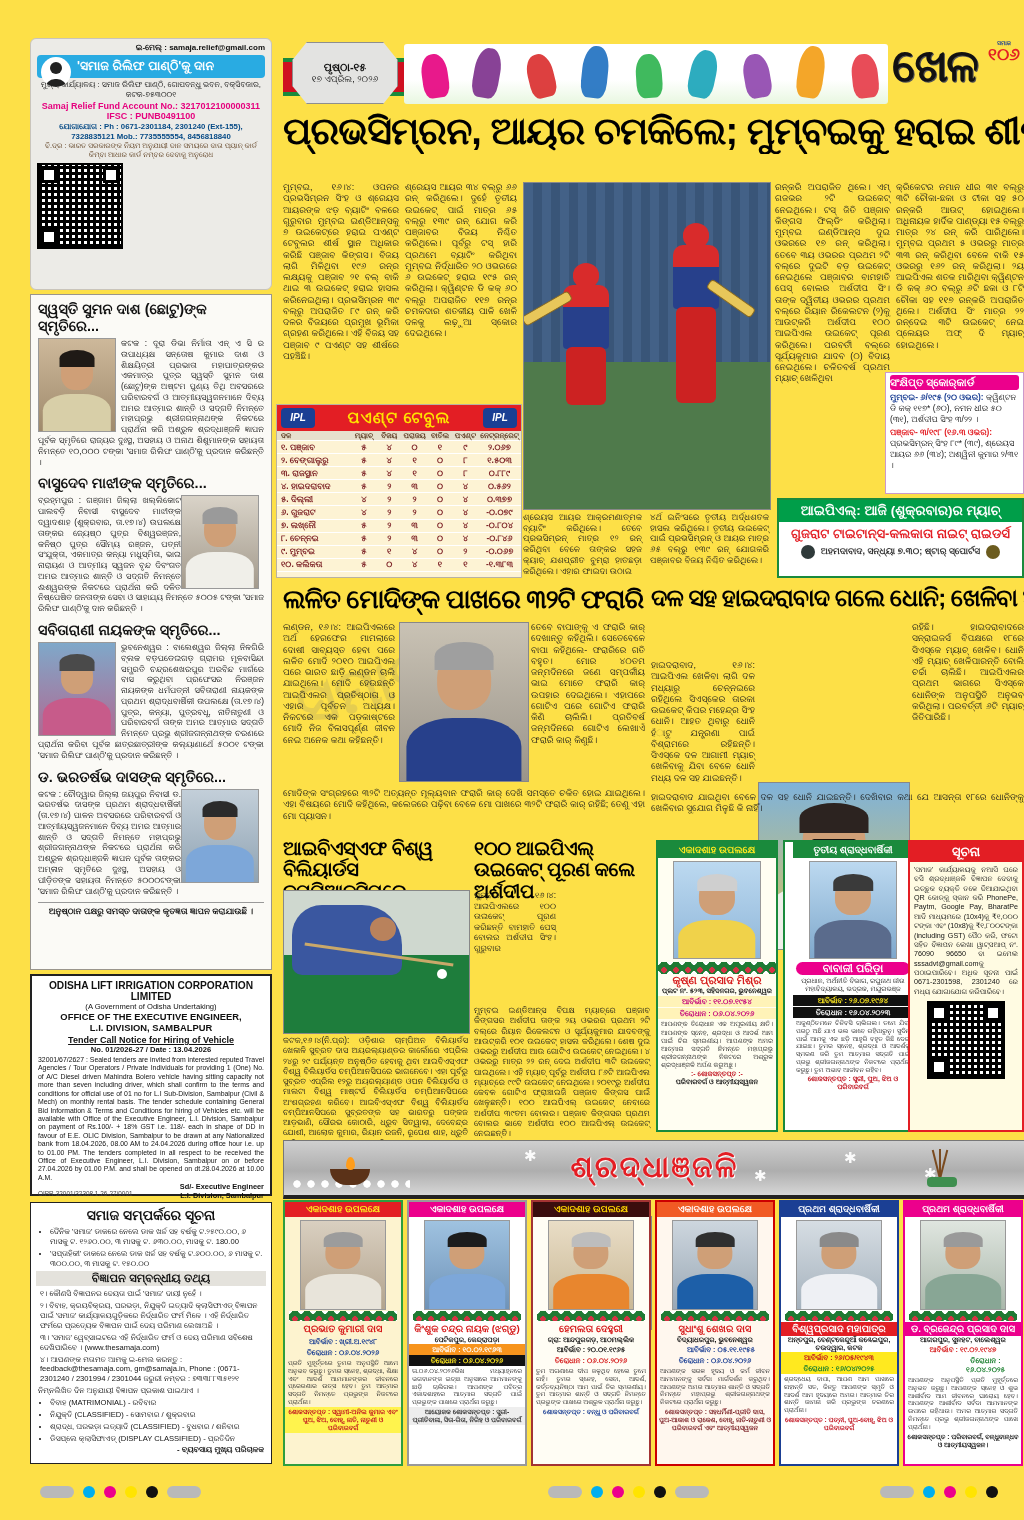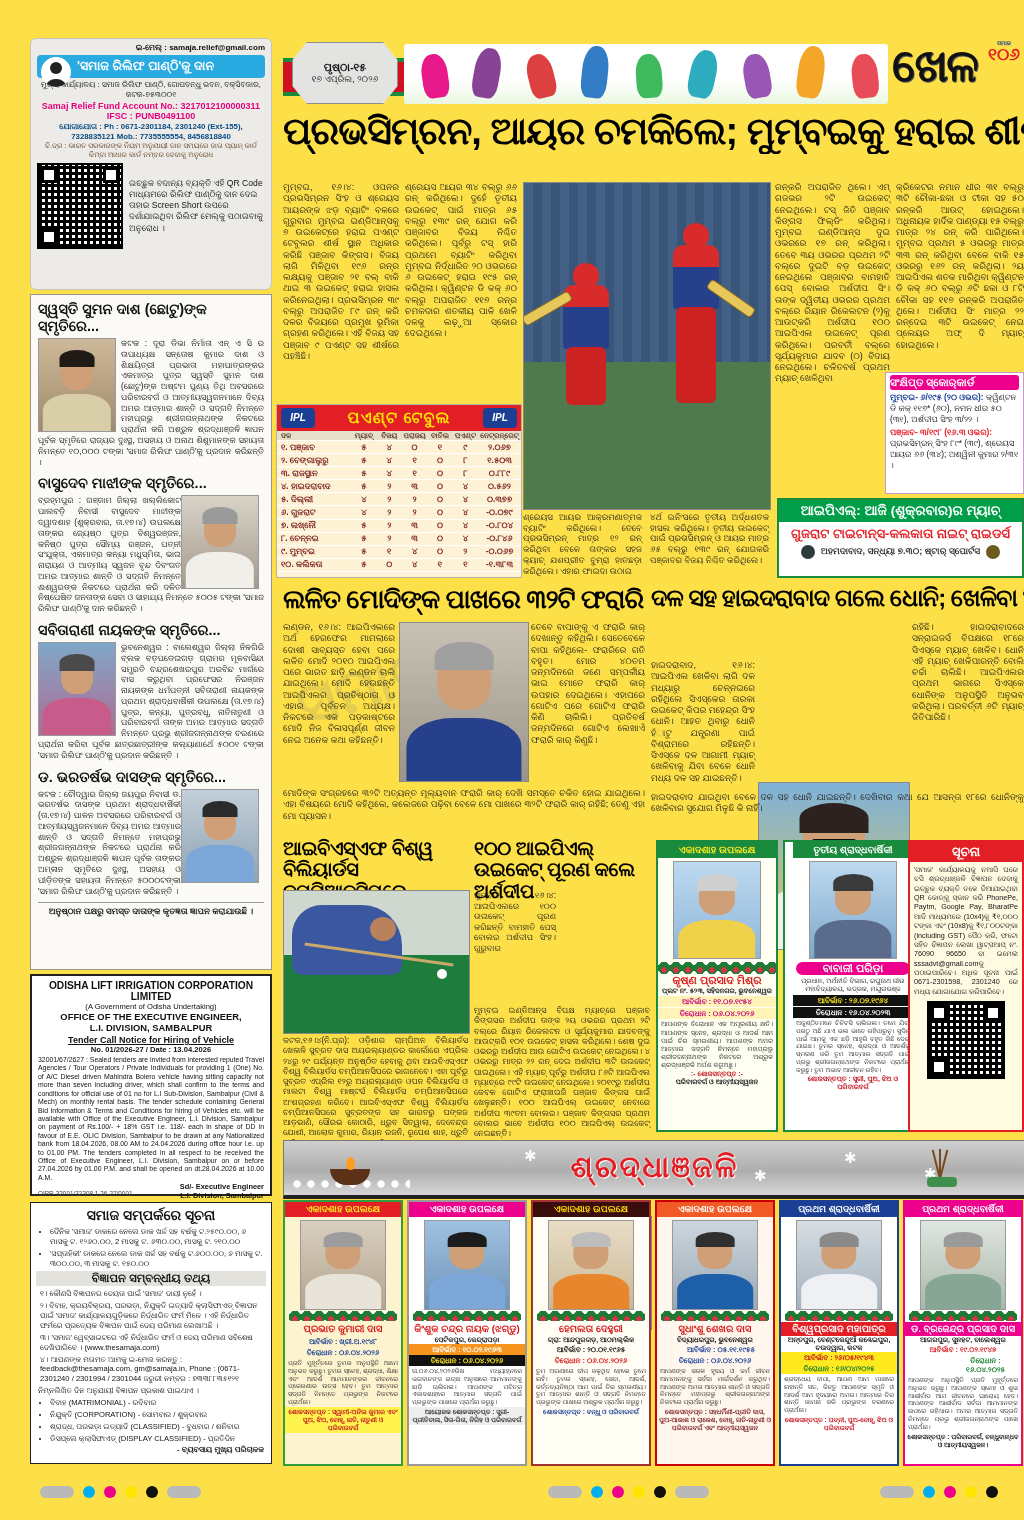--- a/index.html
+++ b/index.html
@@ -216,21 +216,20 @@
     </div>
     <div class="office">ମୁଖ୍ୟ କାର୍ଯ୍ୟାଳୟ : ସମାଜ ରିଲିଫ ପାଣ୍ଠି, ଗୋପବନ୍ଧୁ ଭବନ, ବକ୍ସିବଜାର, କଟକ-୭୫୩୦୦୧</div>
     <div class="acct">Samaj Relief Fund Account No.: 3217012100000311</div>
     <div class="ifsc">IFSC : PUNB0491100</div>
     <div class="contact">ଯୋଗାଯୋଗ : Ph : 0671-2301184, 2301240 (Ext-155), 7328835121  Mob.: 7735555554, 8456818840</div>
     <div class="note">ବି.ଦ୍ର : ଭାରତ ସରକାରଙ୍କ ନିୟମ ଅନୁଯାୟୀ ଦାନ ସମୟରେ ଦାତା ପ୍ୟାନ୍ କାର୍ଡ କିମ୍ବା ଆଧାର କାର୍ଡ ନମ୍ବର ଦେବାକୁ ଅନୁରୋଧ</div>
     <div class="qrrow">
       <div class="qr">
           <i></i>
         </div>
-      <div class="qrnote">ଇଚ୍ଛୁକ ବଦାନ୍ୟ ବ୍ୟକ୍ତି ଏହି QR Code ମାଧ୍ୟମରେ ରିଲିଫ ପାଣ୍ଠିକୁ ଦାନ ଦେଇ ତାହାର Screen Short ଉପରେ ଦର୍ଶାଯାଇଥିବା ରିଲିଫ ମେଲ୍‌କୁ ପଠାଇବାକୁ ଅନୁରୋଧ ।</div>
     </div>
   </div>
 
   <div class="abs membox">
     <div>
 
         <div class="mem-item">
           <div class="mem-h">ସ୍ୱସ୍ତି ସୁମନ ଦାଶ (ଛୋଟୁ)ଙ୍କ ସ୍ମୃତିରେ...</div>
           <div class="portrait mem-photo" style="--pbg1: #cdb89a; --pbg2: #9f8a6c; --shirt: #d8cfa8; --hair: #1f1a16; float: left;">
             <i class="hair"></i>
@@ -275,36 +274,36 @@
     <div class="tb just">32001/67/2627 : Sealed tenders are invited from interested reputed Travel Agencies / Tour Operators / Private Individuals for providing 1 (One) No. of A/C Diesel driven Mahindra Bolero vehicle having sitting capacity not more than seven including driver, which shall confirm to the terms and conditions for official use of 01 no for L.I Sub-Division, Sambalpur (Civil &amp; Mech) on monthly rental basis. The tender schedule containing General Bid Information &amp; Terms and Conditions for hiring of Vehicles etc. will be available with Office of the Executive Engineer, L.I. Division, Sambalpur on payment of Rs.100/- + 18% GST i.e. 118/- each in shape of DD in favour of E.E. OLIC Division, Sambalpur to be drawn at any Nationalized bank from 18.04.2026, 08.00 AM to 24.04.2026 during office hour i.e. up to 01.00 PM. The tenders completed in all respect to be received the Office of Executive Engineer, L.I. Division, Sambalpur on or before 27.04.2026 by 01.00 P.M. and shall be opened on dt.28.04.2026 at 10.00 A.M.</div>
     <div class="ts">Sd/- Executive Engineer</div>
     <div class="ts">L.I. Division, Sambalpur</div>
     <div class="tc">OIPR-32001/32308.1.26-27/0001</div>
   </div>
 
   <div class="abs sinfo">
     <div class="h">ସମାଜ ସମ୍ପର୍କରେ ସୂଚନା</div>
     <ul>
 
-    <li>ଦୈନିକ 'ସମାଜ' ଡାକରେ ନେଲେ ଡାକ ଖର୍ଚ୍ଚ ସହ ବର୍ଷକୁ ଟ.୨୫୯୦.୦୦, ୬ ମାସକୁ ଟ. ୧୨୬୦.୦୦, 2 ମାସକୁ ଟ. ୬୩୦.୦୦, ମାସକୁ ଟ. ୨୧୦.୦୦</li>
+    <li>ଦୈନିକ 'ସମାଜ' ଡାକରେ ନେଲେ ଡାକ ଖର୍ଚ୍ଚ ସହ ବର୍ଷକୁ ଟ.୨୫୯୦.୦୦, ୬ ମାସକୁ ଟ. ୧୨୬୦.୦୦, ୩ ମାସକୁ ଟ. ୬୩୦.୦୦, ମାସକୁ ଟ. 180.00</li>
         <li>'ସପ୍ତାହିକୀ' ଡାକରେ ନେଲେ ଡାକ ଖର୍ଚ୍ଚ ସହ ବର୍ଷକୁ ଟ.୬୦୦.୦୦, ୬ ମାସକୁ ଟ. ୩୦୦.୦୦, ୩ ମାସକୁ ଟ. ୧୫୦.୦୦</li>
       </ul>
     <div class="sub">ବିଜ୍ଞାପନ ସମ୍ବନ୍ଧୀୟ ତଥ୍ୟ</div>
     <ul style="list-style:none;padding-left:2px;">
 
     <li>୧।  କୌଣସି ବିଜ୍ଞାପନର ଦେୟତା ପାଇଁ 'ସମାଜ' ଦାୟୀ ନୁହେଁ ।</li>
         <li>୨।  ବିବାହ, କ୍ରୟବିକ୍ରୟ, ଘରଭଡ଼ା, ନିଯୁକ୍ତି ଇତ୍ୟାଦି କ୍ଲାସିଫାଏଡ୍ ବିଜ୍ଞାପନ ପାଇଁ 'ସମାଜ' କାର୍ଯ୍ୟାଳୟଗୁଡ଼ିକରେ ନିର୍ଦ୍ଧାରିତ ଫର୍ମ ମିଳେ । ଏହି ନିର୍ଦ୍ଧାରିତ ଫର୍ମରେ ପ୍ରତ୍ୟେକ ବିଜ୍ଞାପନ ପାଇଁ ଦେୟ ପରିମାଣ ଲେଖାଅଛି ।</li>
         <li>୩।  'ସମାଜ' ୱେବ୍‌ସାଇଟରେ ଏହି ନିର୍ଦ୍ଧାରିତ ଫର୍ମ ଓ ଦେୟ ପରିମାଣ ସବିଶେଷ ଦେଖିପାରିବେ । (www.thesamaja.com)</li>
         <li>୪।  ଆପଣଙ୍କ ମତାମତ ଆମକୁ ଇ-ମେଲ କରନ୍ତୁ : feedback@thesamaja.com, gm@samaja.in, Phone : (0671-2301240 / 2301994 / 2301044  ଜରୁରୀ ନମ୍ବର : ୭୩୩୮୮୩୫୧୨୧</li>
       </ul>
     <li style="font-size:7.6px;list-style:none;">ନିମ୍ନଲିଖିତ ଦିନ ଅନୁଯାୟୀ ବିଜ୍ଞାପନ ପ୍ରକାଶ ପାଇଥାଏ ।</li>
     <ul>
 
     <li>ବିବାହ (MATRIMONIAL) - ରବିବାର</li>
-        <li>ନିଯୁକ୍ତି (CORPORATION) - ସୋମବାର / ଶୁକ୍ରବାର</li>
+        <li>ନିଯୁକ୍ତି (CLASSIFIED) - ସୋମବାର / ଶୁକ୍ରବାର</li>
         <li>ଶ୍ରାଦ୍ଧ, ଘରଭଡ଼ା ଇତ୍ୟାଦି (CLASSIFIED) - ବୁଧବାର / ଶନିବାର</li>
         <li>ଡିସପ୍ଲେ କ୍ଲାସିଫାଏଡ୍ (DISPLAY CLASSIFIED) - ପ୍ରତିଦିନ</li>
       </ul>
     <div class="sign">- ବ୍ୟବସାୟ ମୁଖ୍ୟ ପରିଚାଳକ</div>
   </div>
 
   <div class="abs ribbon"></div>
   <div class="abs badge">
     <div class="l1">ପୃଷ୍ଠା-୧୫</div>
     <div class="l2">୧୭ ଏପ୍ରିଲ, ୨୦୨୬</div>

